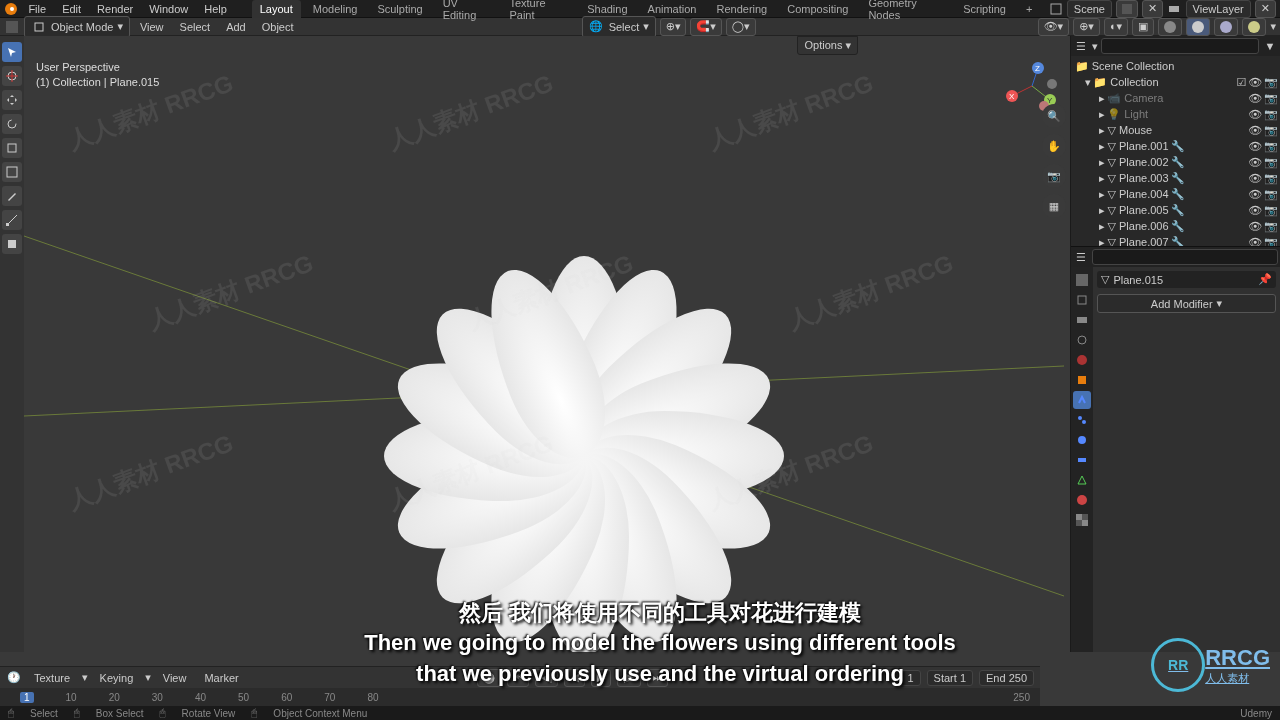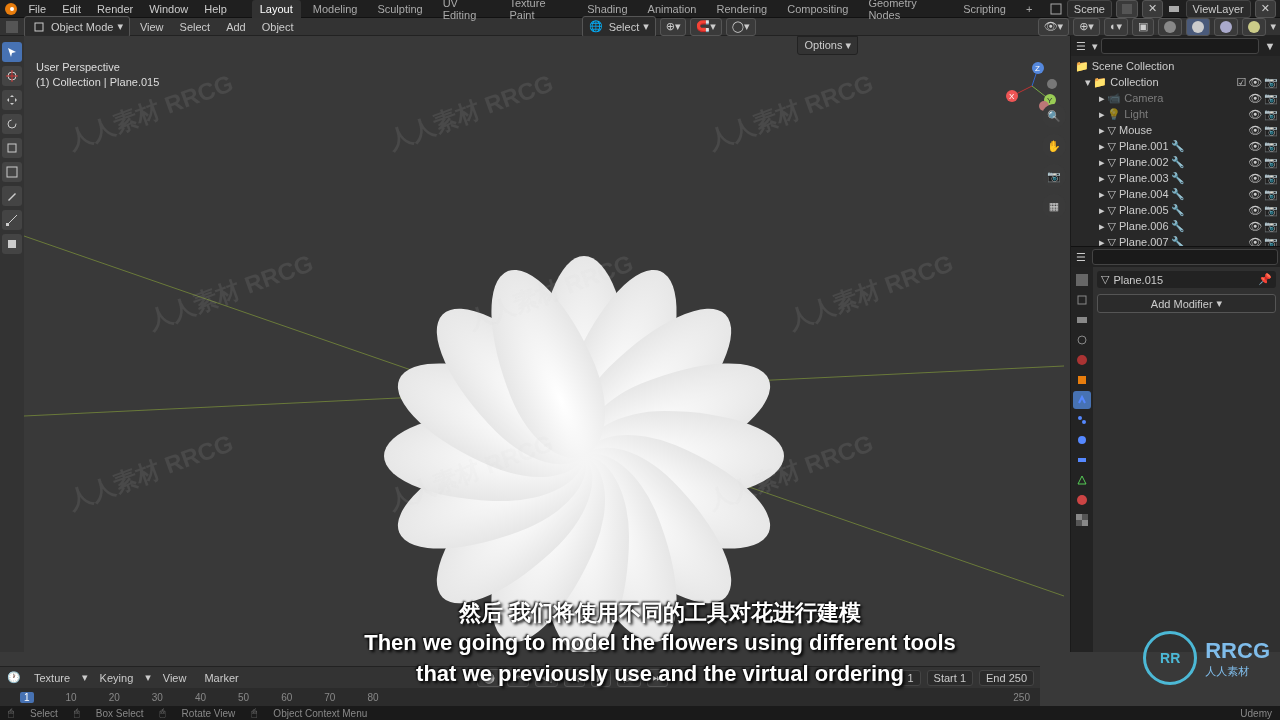--- a/index.html
+++ b/index.html
@@ -34,21 +34,21 @@
   .props-panel { background:#303030; padding:4px; font-size:11px; }
   .timeline-bar { position:absolute; bottom:32px; left:0; width:1040px; height:22px; background:#333; border-top:1px solid #222; display:flex; align-items:center; gap:6px; padding:0 6px; }
   .timeline-numbers { position:absolute; bottom:14px; left:0; width:1040px; height:18px; background:#2b2b2b; display:flex; align-items:center; padding-left:20px; gap:32px; font-size:10px; color:#888; }
   .statusbar { position:absolute; bottom:0; left:0; right:0; height:14px; background:#1a1a1a; display:flex; align-items:center; padding:0 8px; gap:16px; font-size:10px; color:#888; }
   .axis-gizmo { position:absolute; right:8px; top:20px; width:60px; height:60px; }
   .hud { position:absolute; top:16px; left:50%; transform:translateX(-60%); text-align:center; }
   .hud-dots { display:flex; gap:4px; justify-content:center; margin-bottom:4px; }
   .hud-dot { width:12px; height:14px; background:#c342c3; }
   .hud-text { color:#2ee62e; font-size:16px; }
   .wm { position:absolute; color:rgba(220,220,220,.1); font-size:24px; font-weight:bold; transform:rotate(-20deg); pointer-events:none; }
-  .logo { position:absolute; right:10px; bottom:35px; display:flex; align-items:center; gap:8px; color:#8cf; font-size:22px; font-weight:bold; opacity:.9; pointer-events:none; }
+  .logo { position:absolute; right:10px; bottom:28px; display:flex; align-items:center; color:#8cf; font-size:22px; font-weight:bold; opacity:.9; pointer-events:none;text-decoration:underline; }
   .logo-circle { width:54px; height:54px; border:3px solid #4fc7e8; border-radius:50%; display:flex; align-items:center; justify-content:center; font-size:14px; color:#4fc7e8; }
   .options { position:absolute; right:212px; top:0; background:#333; border:1px solid #222; padding:2px 6px; border-radius:0 0 3px 3px; }
   .search-row { display:flex; align-items:center; padding:2px; gap:3px; background:#222; }
   .searchbox { flex:1; background:#1a1a1a; border:1px solid #444; border-radius:3px; height:16px; padding:0 4px; }
   .sball { width:12px; height:12px; border-radius:50%; display:inline-block; }
   .num-field { background:#2b2b2b; border:1px solid #444; border-radius:3px; padding:1px 6px; cursor:ew-resize; }
   svg { display:block; }
 </style>
 </head>
 <body>

